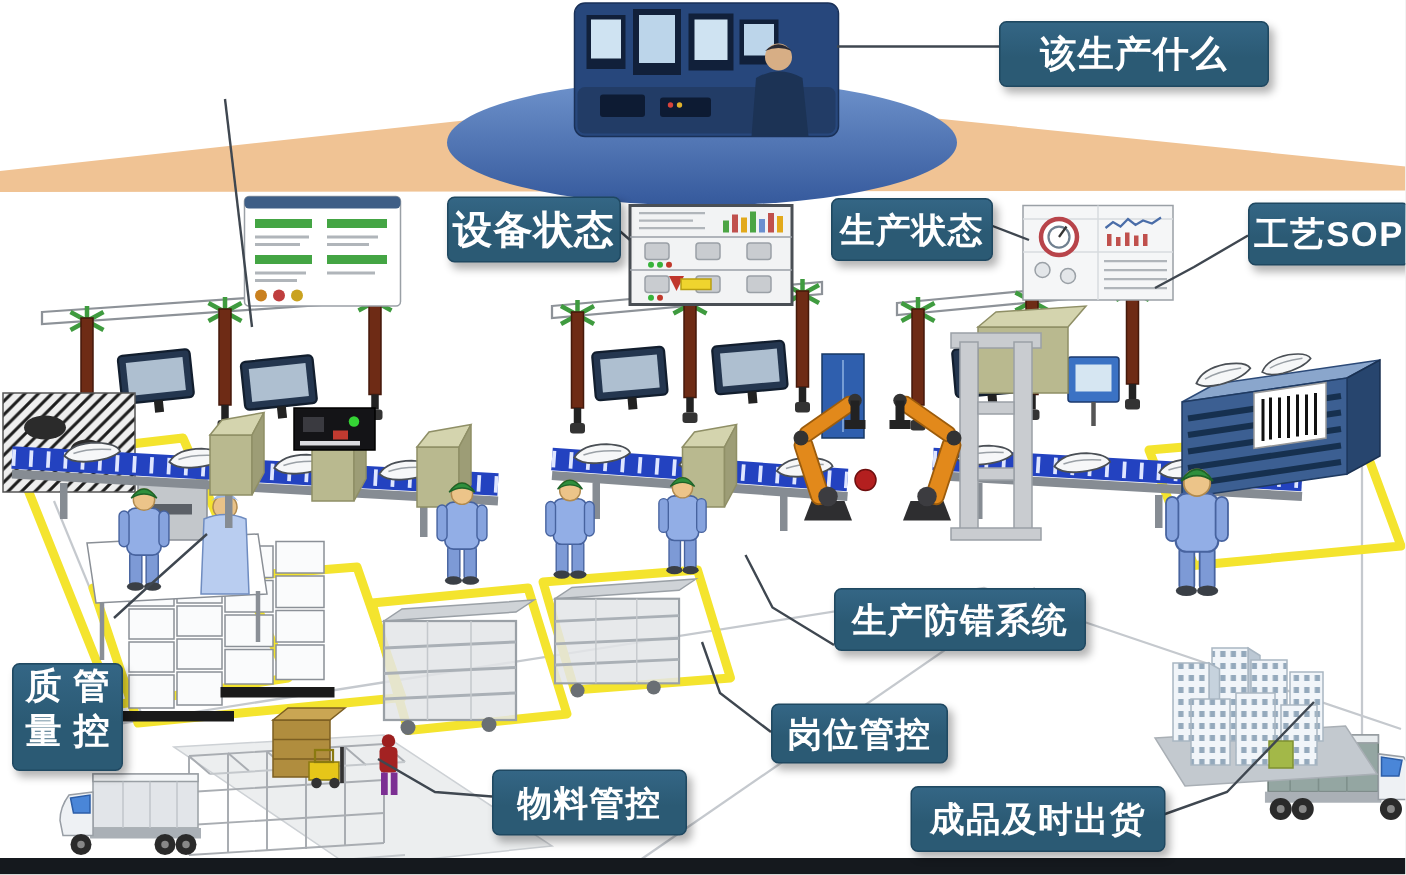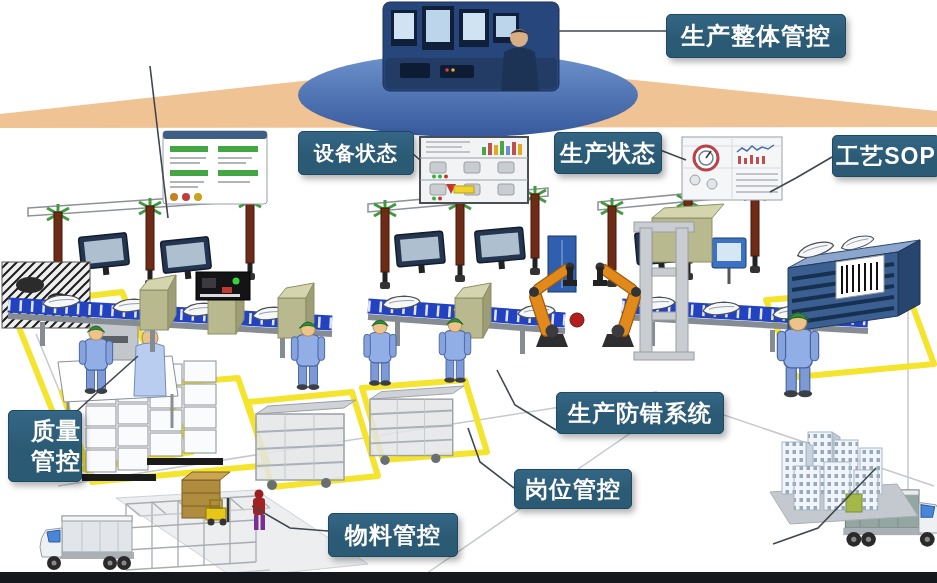--- a/index.html
+++ b/index.html
@@ -12,21 +12,21 @@
   .callout{
     position:absolute;
     background:linear-gradient(180deg,#346685 0%,#29597300 55%),#2b5a74;
     color:#ffffff;font-weight:bold;
     display:flex;align-items:center;justify-content:center;
     border-radius:5px;border:1px solid #1f4861;
     box-shadow:3px 4px 6px rgba(0,0,0,.3);
     white-space:nowrap;letter-spacing:1px;
     z-index:5;
   }
-  .callout.two-line{flex-direction:column;white-space:normal;line-height:1.25;align-items:flex-end;padding-left:8px;}
+  .callout.two-line{flex-direction:row;white-space:normal;line-height:1.25;align-items:flex-start;padding-left:8px;margin-top:32px;}
 </style>
 </head>
 <body>
 
 <div class="stage">
 
 <svg width="937" height="583" viewBox="0 0 937 583">
   <defs>
     <linearGradient id="ellg" x1="0" y1="0" x2="0" y2="1">
       <stop offset="0" stop-color="#6f93cc"></stop>
@@ -458,33 +458,34 @@
     <path d="M556,430 L515,405 L497,370"></path>
     <path d="M514,488 L480,462 L468,428"></path>
     <path d="M328,531 L290,528 L252,506"></path>
     <path d="M773,544 L818,528 L876,468"></path>
   </g>
 
   <rect x="0" y="572" width="937" height="11" fill="#15191e"></rect>
 </svg>
 
 
-<div class="callout" style="left:666px;top:14px;width:178px;height:42px;font-size:24px;">生产整体管控</div>
-
-<div class="callout" style="left:298px;top:131px;width:114px;height:42px;font-size:20px;">设备状态</div>
+<div class="callout" style="left:666px;top:14px;width:178px;height:42px;font-size:24px;">该生产什么</div>
+
+<div class="callout" style="left:298px;top:131px;width:114px;height:42px;font-size:26px;">设备状态</div>
 
 <div class="callout" style="left:554px;top:132px;width:106px;height:40px;font-size:23px;font-family:Liberation Mono, monospace;">生产状态</div>
 
 <div class="callout" style="left:832px;top:135px;width:106px;height:40px;font-size:23px;">工艺SOP</div>
 
 <div class="callout two-line" style="left:8px;top:410px;width:64px;height:70px;font-size:24px;">
   <span>质量</span>
   <span>管控</span>
 </div>
 
 <div class="callout" style="left:556px;top:392px;width:166px;height:40px;font-size:23px;">生产防错系统</div>
 
 <div class="callout" style="left:328px;top:513px;width:128px;height:42px;font-size:23px;">物料管控</div>
 
 <div class="callout" style="left:514px;top:469px;width:116px;height:38px;font-size:23px;">岗位管控</div>
 
+<div class="callout" style="left:607px;top:524px;width:168px;height:42px;font-size:23px;">成品及时出货</div>
 
 </div>
 
 </body></html>

